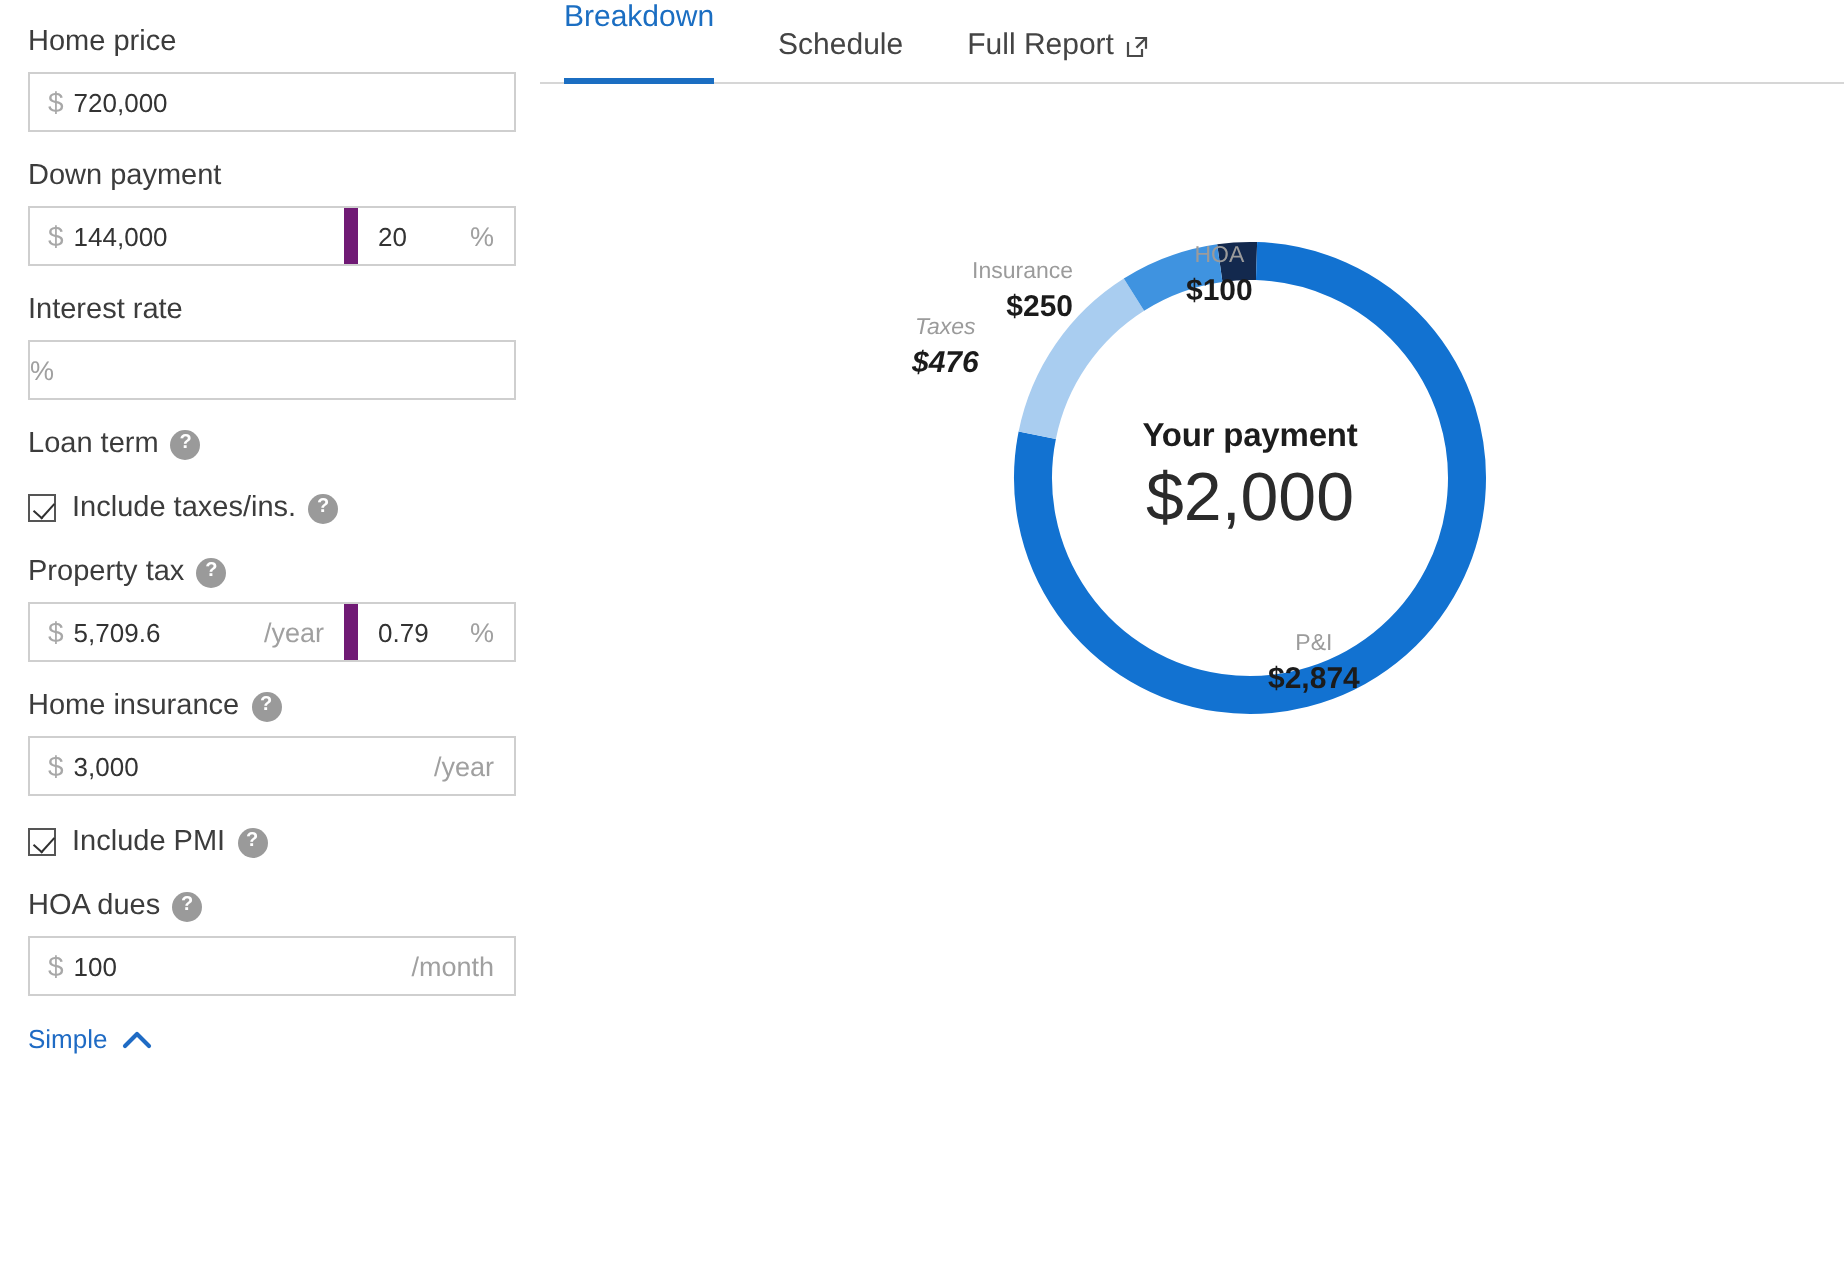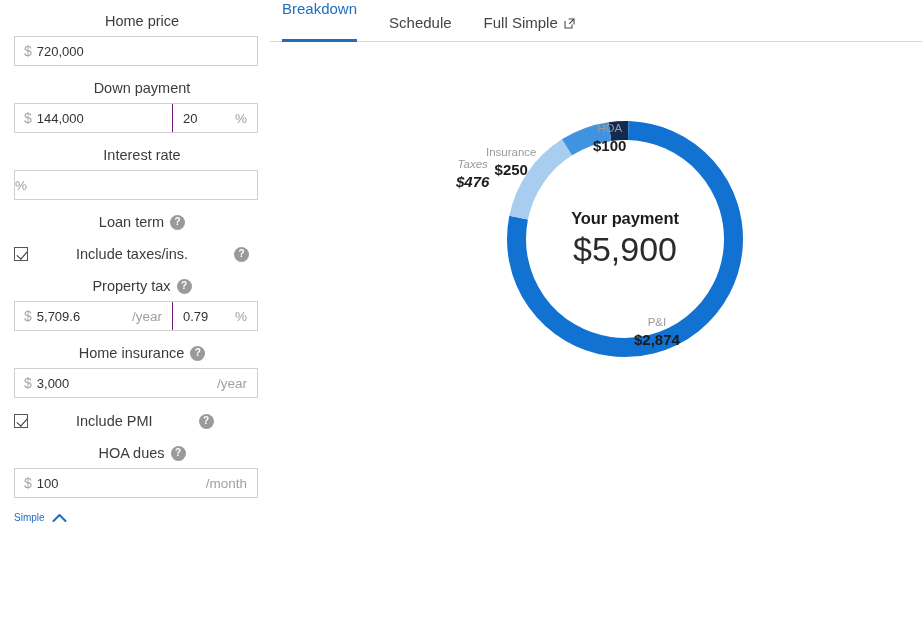--- a/index.html
+++ b/index.html
@@ -19,21 +19,20 @@
     flex: 0 0 270px;
   }
   .field-group { margin-bottom: 13px; }
   .field-label {
     font-size: 14.5px;
     color: #3c3c3c;
     margin-bottom: 6px;
     display: flex;
     align-items: center;
     line-height: 18px;
-    justify-content: center;
   }
   .help-icon {
     display: inline-flex;
     align-items: center;
     justify-content: center;
     width: 15px; height: 15px;
     border-radius: 50%;
     background: #9a9a9a;
     color: #ffffff;
     font-size: 10px;
@@ -55,21 +54,21 @@
   .input-box.split { }
   .cell {
     display: flex;
     align-items: center;
     height: 100%;
     flex: 1 1 auto;
     min-width: 0;
   }
   .cell.secondary {
     flex: 0 0 85px;
-    border-left: 1px solid #701a75;
+    border-left: 7px solid #701a75;
   }
   .prefix {
     color: #a8a8a8;
     font-size: 14px;
     padding-left: 9px;
     padding-right: 5px;
     flex: 0 0 auto;
   }
   .val {
     font-size: 13px;
@@ -88,21 +87,20 @@
     padding-right: 10px;
     flex: 0 0 auto;
     white-space: nowrap;
   }
 
   .check-row {
     display: flex;
     align-items: center;
     margin: 0 0 13px 0;
     height: 20px;
-    gap: 40px;
   }
   .checkbox {
     width: 14px; height: 14px;
     border: 1px solid #555555;
     background: #ffffff;
     position: relative;
     flex: 0 0 auto;
     margin-right: 8px;
     cursor: pointer;
   }
@@ -114,21 +112,21 @@
     border: solid #303030;
     border-width: 0 1.7px 1.7px 0;
     transform: rotate(42deg);
   }
   .check-label { font-size: 14.5px; color: #3c3c3c; }
 
   #simple-toggle {
     display: flex;
     align-items: center;
     color: #1f6bc4;
-    font-size: 10px;
+    font-size: 13px;
     margin-top: 14px;
     cursor: pointer;
     width: fit-content;
   }
   #simple-toggle .chev { margin-left: 7px; display: inline-flex; }
 
   
   #right-panel {
     flex: 1 1 auto;
     position: relative;
@@ -206,23 +204,24 @@
     font-size: 11.5px;
     color: #9b9b9b;
     display: block;
   }
   .callout .cl-value {
     font-size: 15px;
     font-weight: bold;
     color: #1b1b1b;
     display: block;
     margin-top: 1px;
+    text-align: right;
   }
   #callout-hoa      { left: 323px; top: 80px; }
-  #callout-insurance{ left: 216px; top: 88px; margin-top: 16px; }
+  #callout-insurance{ left: 216px; top: 88px; }
   #callout-taxes    { left: 186px; top: 116px; font-style: italic; }
   #callout-pi       { left: 364px; top: 274px; }
 </style>
 </head>
 <body>
 
 <div id="app">
 
   <div id="form-panel">
 
@@ -344,42 +343,42 @@
 
   <div id="right-panel">
     <div id="tabbar">
         <div class="tab active">
           <span>Breakdown</span>
         </div>
         <div class="tab">
           <span>Schedule</span>
         </div>
         <div class="tab">
-          <span>Full Simple</span>
+          <span>Full Report</span>
           <span class="ext-icon">
             <svg width="11" height="11" viewBox="0 0 11 11">
               <path d="M1 3 L1 10 L8 10 L8 6.5" fill="none" stroke="#4a4a4a" stroke-width="1.1"></path>
               <path d="M4.6 1 L10 1 L10 6.4" fill="none" stroke="#4a4a4a" stroke-width="1.1"></path>
               <path d="M10 1 L5.2 5.8" fill="none" stroke="#4a4a4a" stroke-width="1.1"></path>
             </svg>
           </span>
         </div>
       </div>
 
     <div id="chart-area">
       <div id="donut-wrap">
         <svg id="donut-svg" width="250" height="250" viewBox="0 0 250 250">
             <path d="M 109.89971854583291 17.55591454153962 A 108.5 108.5 0 0 1 128.27506092925515 16.549439946537547" fill="none" stroke="#13294e" stroke-width="19"></path>
             <path d="M 128.27506092925515 16.549439946537547 A 108.5 108.5 0 1 1 18.626438037307494 103.62442245530616" fill="none" stroke="#1272d1" stroke-width="19"></path>
             <path d="M 18.626438037307494 103.62442245530616 A 108.5 108.5 0 0 1 66.98384040930927 33.31371298636037" fill="none" stroke="#a9cdf0" stroke-width="19"></path>
             <path d="M 66.98384040930927 33.31371298636037 A 108.5 108.5 0 0 1 109.89971854583295 17.55591454153962" fill="none" stroke="#3f93e0" stroke-width="19"></path>
           </svg>
         <div id="donut-center">
           <div id="center-title">Your payment</div>
-          <div id="center-amount">$5,900</div>
+          <div id="center-amount">$2,000</div>
         </div>
       </div>
 
       <div class="callout" id="callout-hoa">
         <span class="cl-name">HOA</span>
         <span class="cl-value">$100</span>
       </div>
       <div class="callout" id="callout-insurance">
         <span class="cl-name">Insurance</span>
         <span class="cl-value">$250</span>

